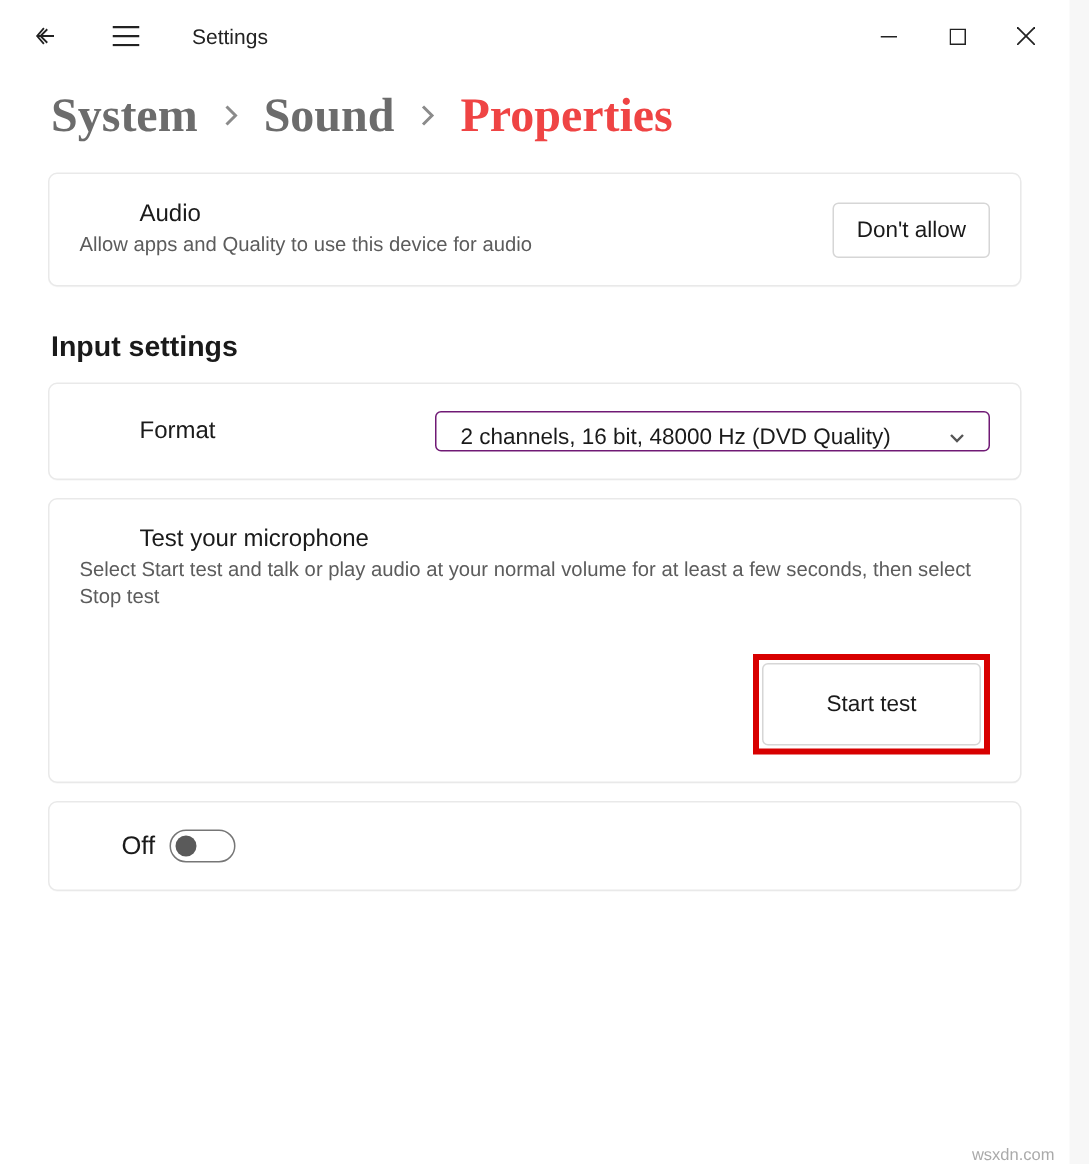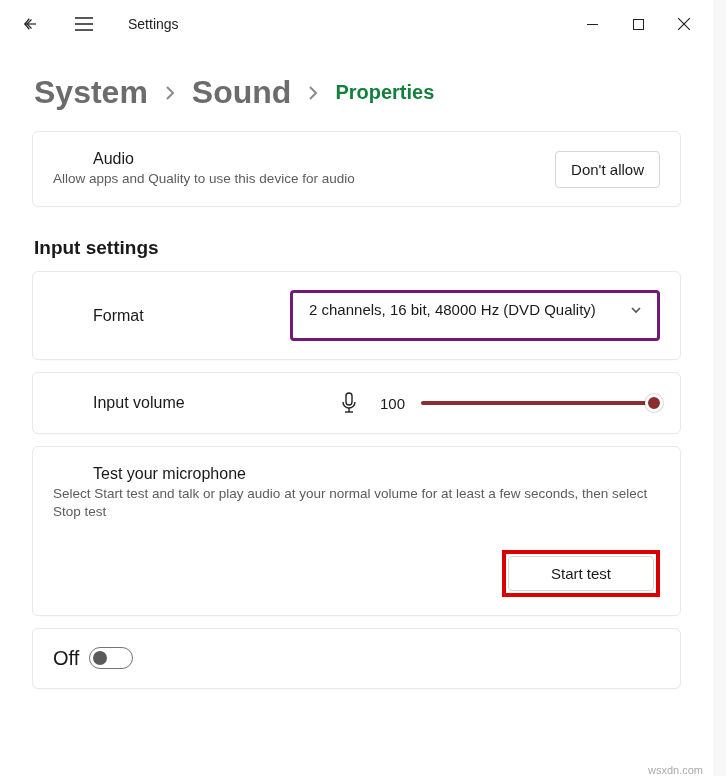--- a/index.html
+++ b/index.html
@@ -6,44 +6,44 @@
 html, body { width: 726px; height: 776px; font-family: "Segoe UI", Arial, sans-serif; background: #f7f7f7; color: #1a1a1a; overflow: hidden; }
 .window { width: 713px; height: 776px; background: #fff; position: relative; }
 .titlebar { display: flex; align-items: center; height: 48px; padding: 0 6px 0 12px; }
 .titlebar-left { display: flex; align-items: center; gap: 18px; }
 .icon-btn { width: 36px; height: 36px; display: flex; align-items: center; justify-content: center; background: transparent; border: none; cursor: pointer; border-radius: 4px; }
 .titlebar-title { font-size: 14px; color: #222; margin-left: 8px; }
 .titlebar-spacer { flex: 1; }
 .win-controls { display: flex; }
 .win-btn { width: 46px; height: 32px; display: flex; align-items: center; justify-content: center; background: transparent; border: none; cursor: pointer; }
 .content { padding: 6px 32px 0 32px; }
-.breadcrumb { display: flex; align-items: center; gap: 16px; margin: 20px 0 20px 2px; flex-wrap: wrap; }
+.breadcrumb { display: flex; align-items: center; gap: 16px; margin: 4px 0 20px 2px; flex-wrap: wrap; font-family: Liberation Serif, serif; }
 .breadcrumb a { font-size: 32px; font-weight: 600; color: #6c6c6c; text-decoration: none; }
-.breadcrumb .current { font-size: 20px; font-weight: 600; color: #15803d; }
+.breadcrumb .current { font-size: 32px; font-weight: 600; color: #ef4444; }
 .breadcrumb .chev { font-size: 20px; color: #8b8b8b; }
 .card { background: #fff; border: 1px solid #e9e9e9; border-radius: 6px; padding: 18px 20px; margin-bottom: 12px; box-shadow: 0 0.5px 0 rgba(0,0,0,0.03); }
 .card-row { display: flex; align-items: center; gap: 16px; }
 .card-text { flex: 1; }
 .card-title { font-size: 16px; font-weight: 400; color: #1a1a1a; margin-left: 40px; }
 .card-title.bold { font-weight: 600; }
 .card-sub { font-size: 13.5px; color: #5c5c5c; margin-top: 2px; line-height: 1.35; }
 .btn { background: #fff; border: 1px solid #d6d6d6; border-radius: 4px; padding: 9px 15px; font-size: 15px; cursor: pointer; color: #1a1a1a; }
 .section-header { font-size: 19px; font-weight: 700; margin: 30px 0 12px 2px; }
-.select-box { display: flex; align-items: center; gap: 10px; border: 3px solid #701a75; border-radius: 4px; padding: 8px 14px 20px 16px; background: #fff; cursor: pointer; font-size: 15px; min-width: 370px; justify-content: space-between; }
+.select-box { display: flex; align-items: center; gap: 10px; border: 1px solid #701a75; border-radius: 4px; padding: 8px 14px 0 16px; background: #fff; cursor: pointer; font-size: 15px; min-width: 370px; justify-content: space-between; }
 .volume-label { width: 230px; font-size: 16px; }
 .mic-icon { display: flex; align-items: center; justify-content: center; }
 .vol-value { font-size: 15px; min-width: 30px; text-align: right; }
 .slider { position: relative; flex: 1; height: 18px; display: flex; align-items: center; }
 .slider-track { position: absolute; left: 0; right: 0; height: 4px; background: #8a2e2e; border-radius: 2px; }
 .slider-thumb { position: absolute; right: 0; width: 18px; height: 18px; background: #8a2e2e; border: 3px solid #fff; box-shadow: 0 0 0 1px rgba(0,0,0,0.15); border-radius: 50%; transform: translateX(3px); }
 .highlight-box { border: 4px solid #d80000; padding: 2px; display: inline-block; }
 .card-btn-row { margin-top: 28px; display: flex; justify-content: flex-end; }
 .link-advanced { color: #8a2e2e; font-size: 14px; font-weight: 600; cursor: pointer; margin-top: 8px; display: inline-block; }
 .toggle-wrap { display: flex; align-items: center; gap: 10px; }
-.toggle-label { font-size: 20px; }
+.toggle-label { font-size: 17px; margin-left: 28px; }
 .toggle { width: 44px; height: 22px; border-radius: 11px; border: 1px solid #767676; background: #fff; position: relative; cursor: pointer; }
 .toggle-knob { position: absolute; left: 3px; top: 3px; width: 14px; height: 14px; border-radius: 50%; background: #5a5a5a; }
 svg { display: block; }
 .watermark { position: absolute; bottom: 0; right: 10px; font-size: 11px; color: #aaa; }
 </style>
 </head>
 <body>
 <div class="window">
 
 <div class="titlebar">
@@ -125,47 +125,29 @@
         <span>2 channels, 16 bit, 48000 Hz (DVD Quality)</span>
         <span>
           <svg width="14" height="14" viewBox="0 0 14 14" fill="none" stroke="#555" stroke-width="1.6">
                 <path d="M3 5l4 4 4-4"></path>
               </svg>
         </span>
       </div>
     </div>
   </div>
 
-  <div class="card">
-    <div class="card-row">
-      <div class="volume-label card-title">Input volume</div>
-      <span class="mic-icon">
-        <svg width="20" height="24" viewBox="0 0 20 24" fill="none" stroke="#222" stroke-width="1.4">
-              <rect x="7" y="2" width="6" height="12" rx="3"></rect>
-              <path d="M4 11a6 6 0 0 0 12 0"></path>
-              <line x1="10" y1="17" x2="10" y2="21"></line>
-              <line x1="6" y1="21" x2="14" y2="21"></line>
-            </svg>
-      </span>
-      <span class="vol-value">100</span>
-      <div class="slider">
-        <div class="slider-track"></div>
-        <div class="slider-thumb"></div>
-      </div>
-    </div>
-  </div>
 
   <div class="card">
     <div class="card-text">
       <div class="card-title">Test your microphone</div>
       <div class="card-sub">Select Start test and talk or play audio at your normal volume for at least a few seconds, then select Stop test</div>
     </div>
     <div class="card-btn-row">
       <span class="highlight-box">
-        <button class="btn" style="padding:8px 42px">Start test</button>
+        <button class="btn" style="padding:18px 42px">Start test</button>
       </span>
     </div>
   </div>
 
   <div class="card">
     <div class="card-row">
       <div class="toggle-wrap">
         <span class="toggle-label">Off</span>
         <div class="toggle">
           <div class="toggle-knob"></div>

